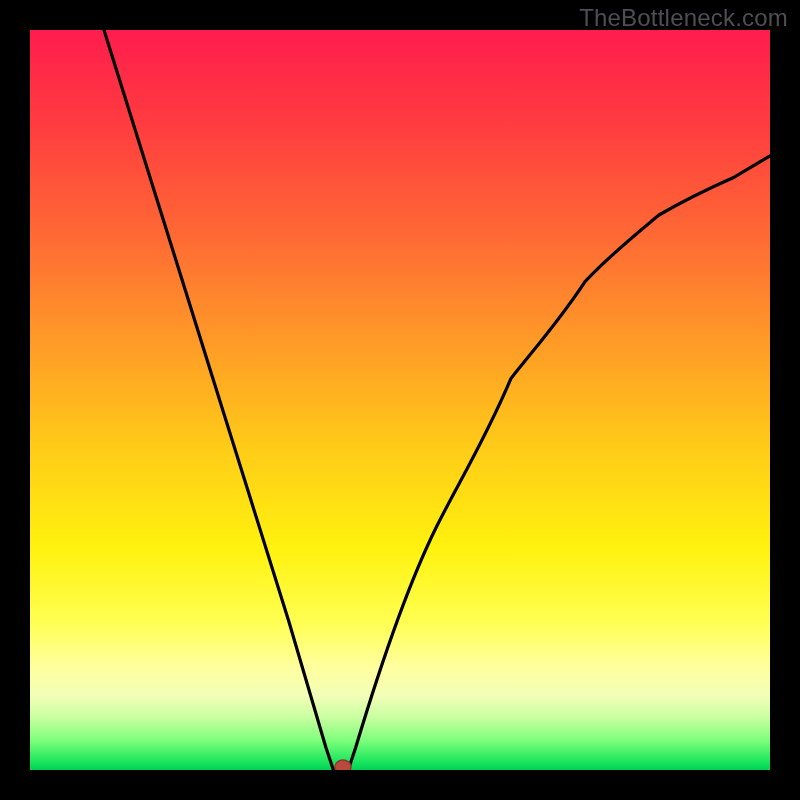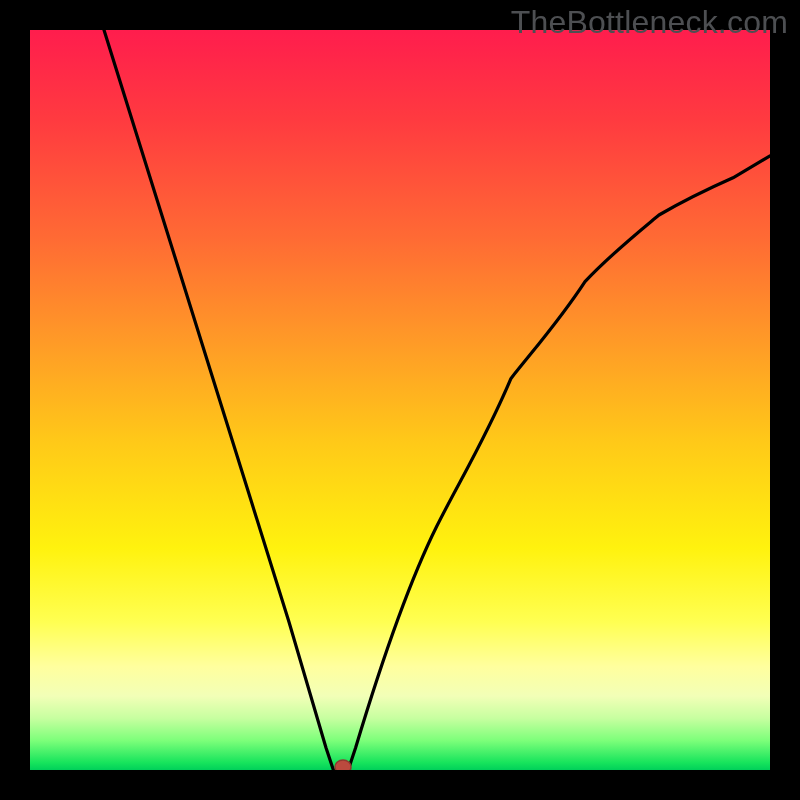--- a/index.html
+++ b/index.html
@@ -14,21 +14,21 @@
   .frame {
     position: relative;
     width: 800px;
     height: 800px;
   }
   .watermark {
     position: absolute;
     top: 4px;
     right: 12px;
     color: #4d4f52;
-    font-size: 32px;
+    font-size: 24px;
     font-weight: 500;
     letter-spacing: 0.2px;
     z-index: 30;
     user-select: none;
   }
   .plot {
     position: absolute;
     left: 30px;
     top: 30px;
     width: 740px;

